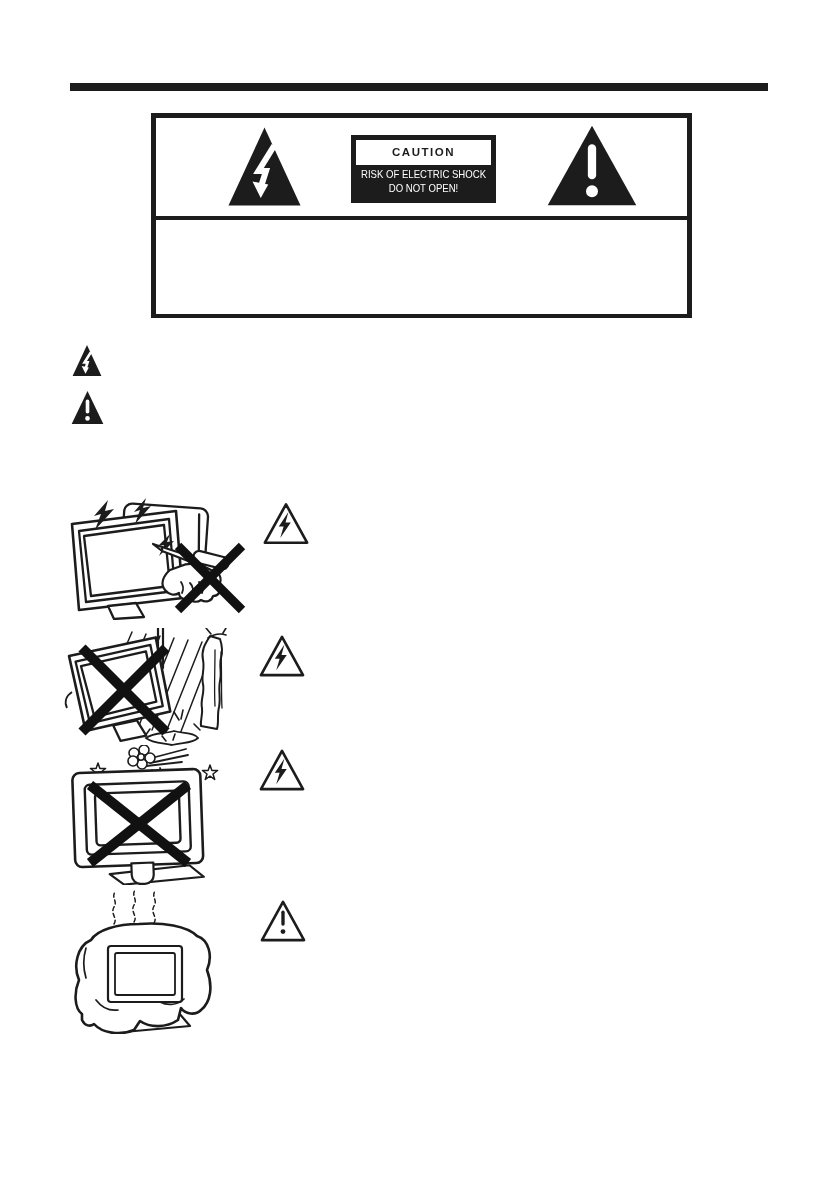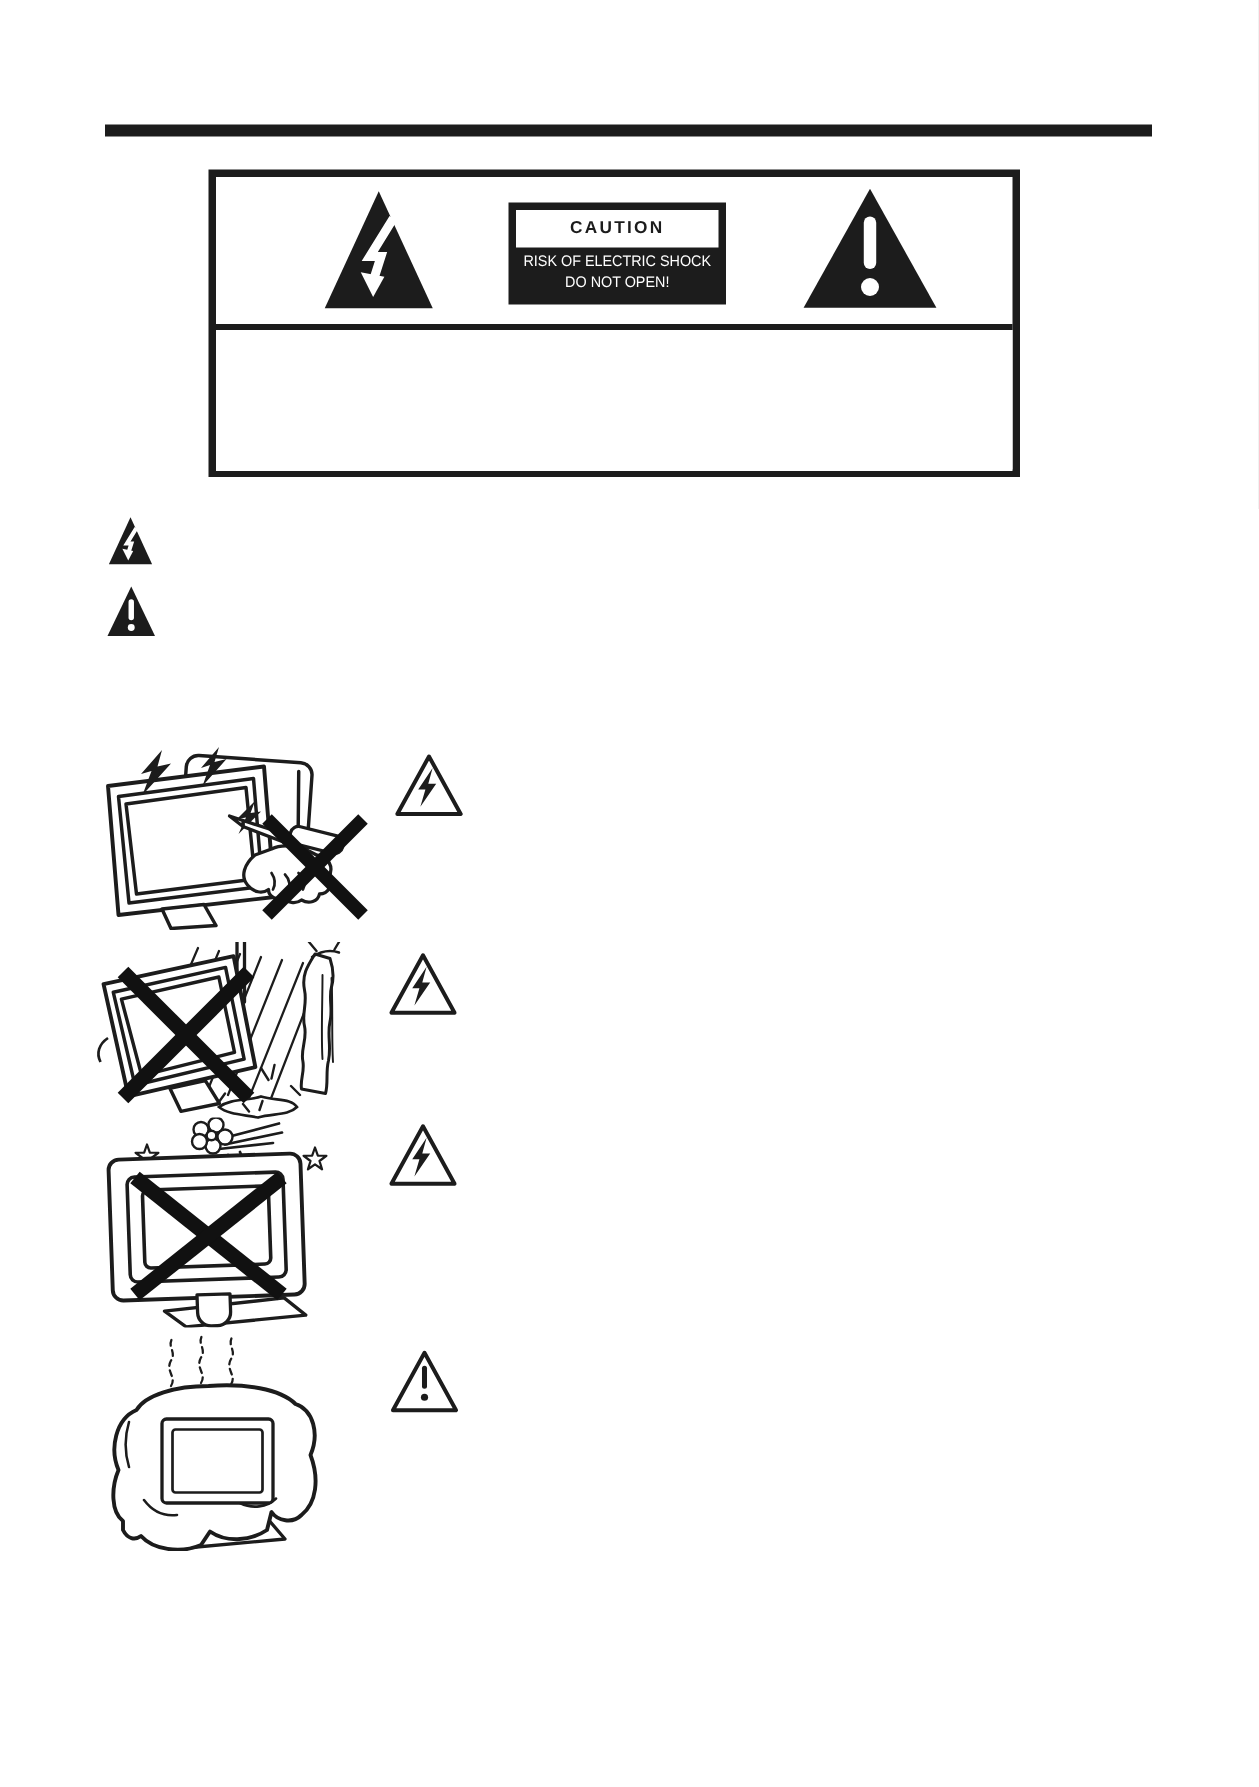--- a/index.html
+++ b/index.html
@@ -10,21 +10,21 @@
     font-family:"Liberation Sans", sans-serif;
     color:#1c1c1c;
     overflow:hidden;
     margin:0 auto;
   }
   .abs{position:absolute;}
   
   .top-rule{left:70px;top:83px;width:698px;height:8px;background:#1c1c1c;}
   
   .caution-box{
-    left:139px;top:113px;width:541px;height:205px;
+    left:151px;top:113px;width:541px;height:205px;
     box-sizing:border-box;border:5px solid #1c1c1c;background:#fff;
   }
   .caution-top{
     position:relative;box-sizing:border-box;
     width:100%;height:102px;border-bottom:4px solid #1c1c1c;
   }
   .caution-bottom{position:relative;width:100%;height:94px;background:#fff;}
   
   .caution-label{
     left:195px;top:17px;width:145px;height:68px;

